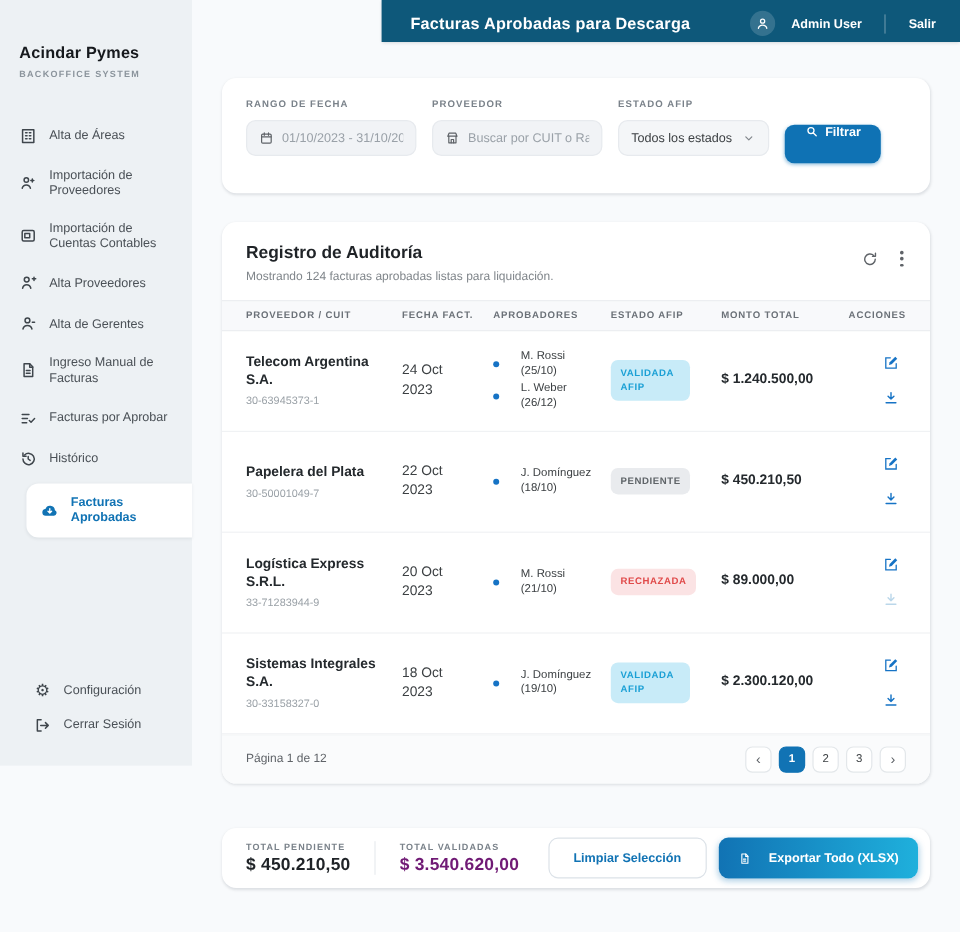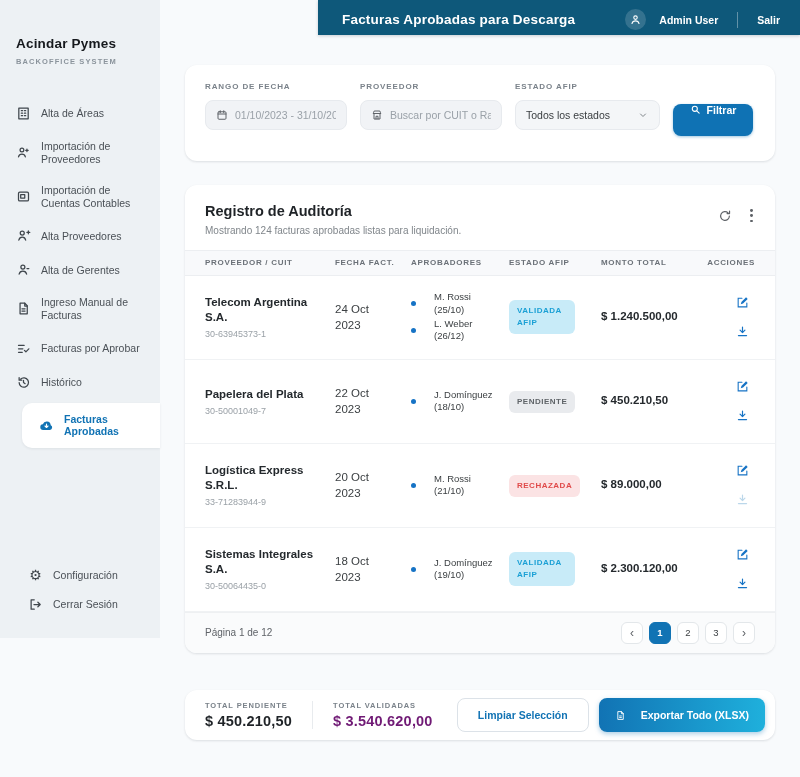--- a/index.html
+++ b/index.html
@@ -11,21 +11,21 @@
              display:flex; flex-direction:column; }
   .brand { padding:36px 16px 0 16px; }
   .brand-title { font-size:13.5px; font-weight:bold; color:#16191D; letter-spacing:.2px; }
   .brand-sub { font-size:7.5px; font-weight:bold; color:#8B949C; letter-spacing:1.1px; margin-top:6px; }
   .nav { margin-top:34px; display:flex; flex-direction:column; gap:7px; }
   .nav-item { display:flex; align-items:center; gap:10px; padding:6px 10px 6px 16px;
               color:#4A5056; cursor:pointer; }
   .nav-icon { width:15px; height:15px; flex:0 0 15px; display:flex; align-items:center; justify-content:center; color:#3F464C; }
   .nav-icon svg { width:15px; height:15px; stroke:currentColor; fill:none; stroke-width:2; stroke-linecap:round; stroke-linejoin:round; }
   .nav-label { font-size:10.5px; line-height:1.2; color:#4A5056; }
-  .nav-item--active { background:#FFFFFF; border-radius:10px 0 0 10px; margin-left:22px; padding:10px 10px 10px 17px;
+  .nav-item--active { background:#FFFFFF; border-radius:10px 0 0 10px; margin-left:22px; padding:10px 10px 10px 12px;
                       box-shadow:0 1px 3px rgba(16,24,40,.07);justify-content:space-between; }
   .nav-item--active .nav-label { color:#1173B4; font-weight:bold; }
   .nav-item--active .nav-icon { color:#1173B4; }
   .nav-item--active .nav-icon svg { fill:#1173B4; stroke:none; }
   .nav-footer { margin-top:auto; padding:0 10px 26px 28px; display:flex; flex-direction:column; gap:14px; }
   .nav-footer .nav-item { padding:0; }
   .gear-glyph { font-size:14px; line-height:15px; color:#3F464C; }
 
   
   .topbar { position:absolute; left:318px; top:0; width:482px; height:35px; background:#0E587A;
@@ -43,21 +43,21 @@
   .card { position:absolute; left:185px; width:590px; background:#FFFFFF; border-radius:12px;
           box-shadow:0 1px 2px rgba(16,24,40,.05), 0 1px 3px rgba(16,24,40,.07); }
 
   
   .filter-card { top:65px; height:96px; padding:17px 20px; display:flex; gap:13px; }
   .ffield { display:flex; flex-direction:column; }
   .flabel { font-size:8px; font-weight:bold; color:#7A828A; letter-spacing:.9px; margin-bottom:9px; }
   .fbox { height:30px; border-radius:8px; background:#F1F3F6; border:1px solid #E7EAEE;
           display:flex; align-items:center; gap:7px; padding:0 10px; }
   .fbox svg { width:12px; height:12px; stroke:#5F6368; fill:none; stroke-width:2; stroke-linecap:round; stroke-linejoin:round; flex:0 0 12px; }
-  .fbox-w1 { width:142px; } .fbox-w2 { width:142px; } .fbox-w3 { width:145px;align-items:center; }
+  .fbox-w1 { width:142px; } .fbox-w2 { width:142px; } .fbox-w3 { width:126px;align-items:center; }
   .fvalue { font-size:10.5px; color:#9AA1A8; white-space:nowrap; overflow:hidden; }
   .finput { border:0; background:transparent; outline:none; font-family:inherit; font-size:10.5px; color:#3C4043; width:100%; }
   .finput::placeholder { color:#9AA1A8; }
   .fselect { justify-content:flex-start; background:#F4F6F8; cursor:pointer; }
   .fselect .fvalue { color:#3C4043; flex:1; }
   .fselect svg { stroke:#80868B; }
   .filter-btn { margin-top:22px; width:80px; height:32px; border:0; border-radius:8px; background:#0F72B4;
                 color:#fff; font-family:inherit; font-size:10.5px; font-weight:bold; cursor:pointer;
                 display:flex; align-items:flex-start; justify-content:center; gap:6px;
                 box-shadow:0 1px 3px rgba(15,114,180,.4); }
@@ -413,21 +413,21 @@
             <path d="M12 4v10M7.5 9.5L12 14l4.5-4.5"></path>
             <path d="M4.5 19.5h15"></path>
           </svg>
       </button>
     </div>
   </div>
 
   <div class="tgrid trow">
     <div>
       <div class="prov-name">Sistemas Integrales S.A.</div>
-      <div class="prov-cuit">30-50064435-0</div>
+      <div class="prov-cuit">30-33158327-0</div>
     </div>
     <div class="cell-date"><span>18 Oct 2023</span></div>
     <div>
       <div class="approver">
           <span class="dot"></span>
           <span>J. Domínguez (19/10)</span>
         </div>
     </div>
     <div><span class="badge badge--validada">VALIDADA AFIP</span></div>
     <div class="cell-amount">$ 2.300.120,00</div>

